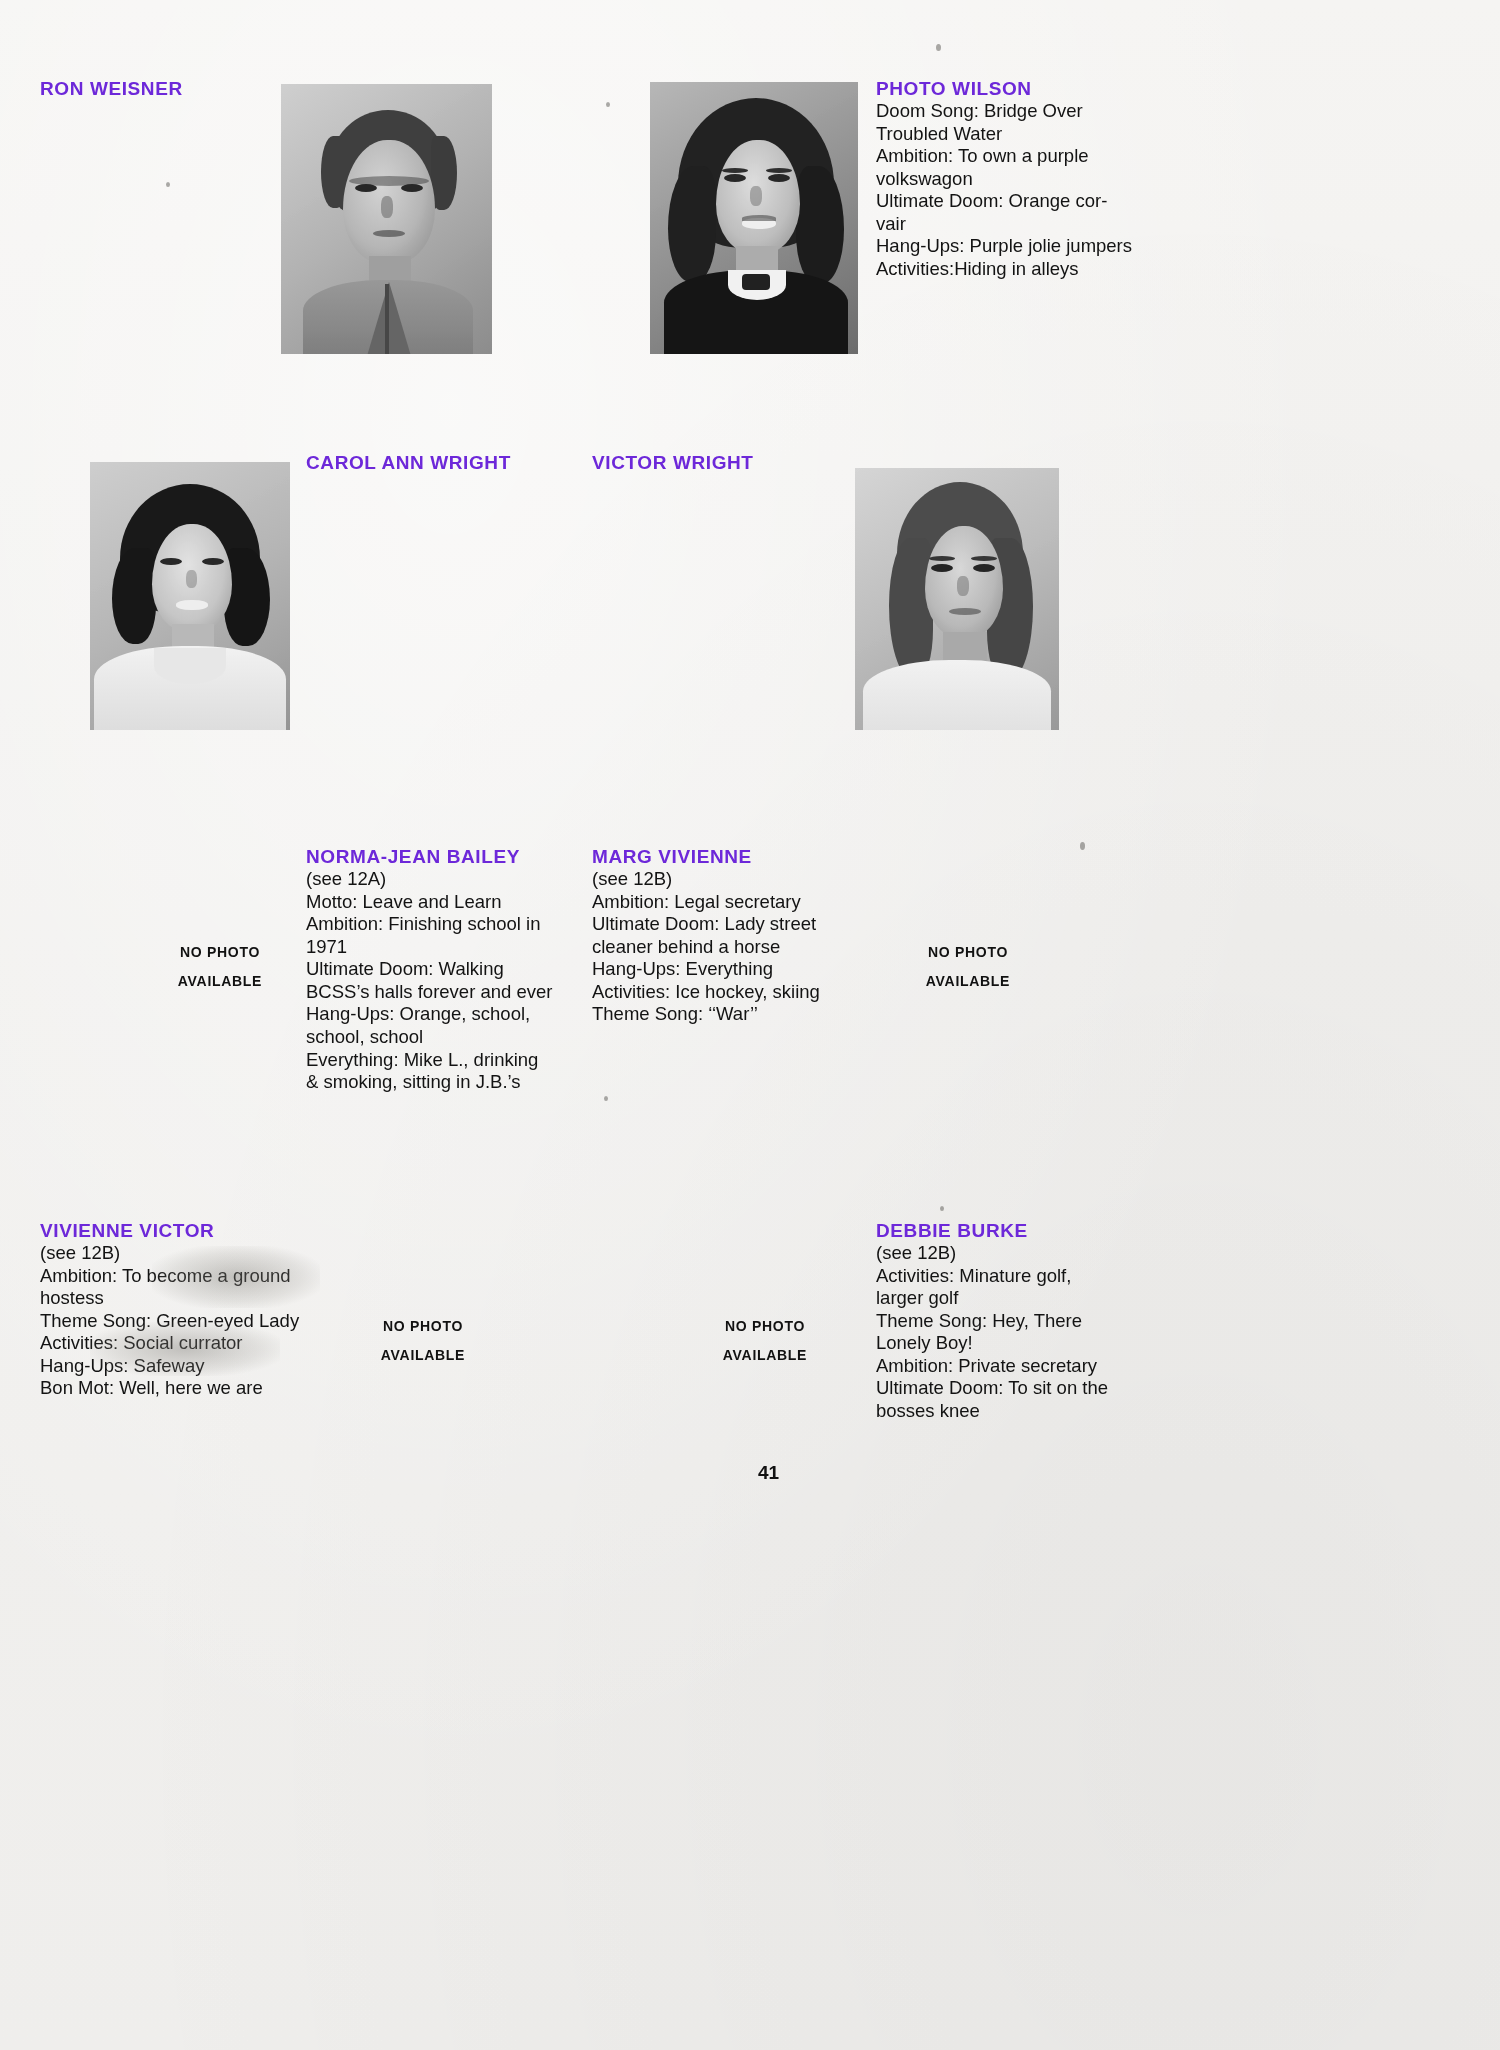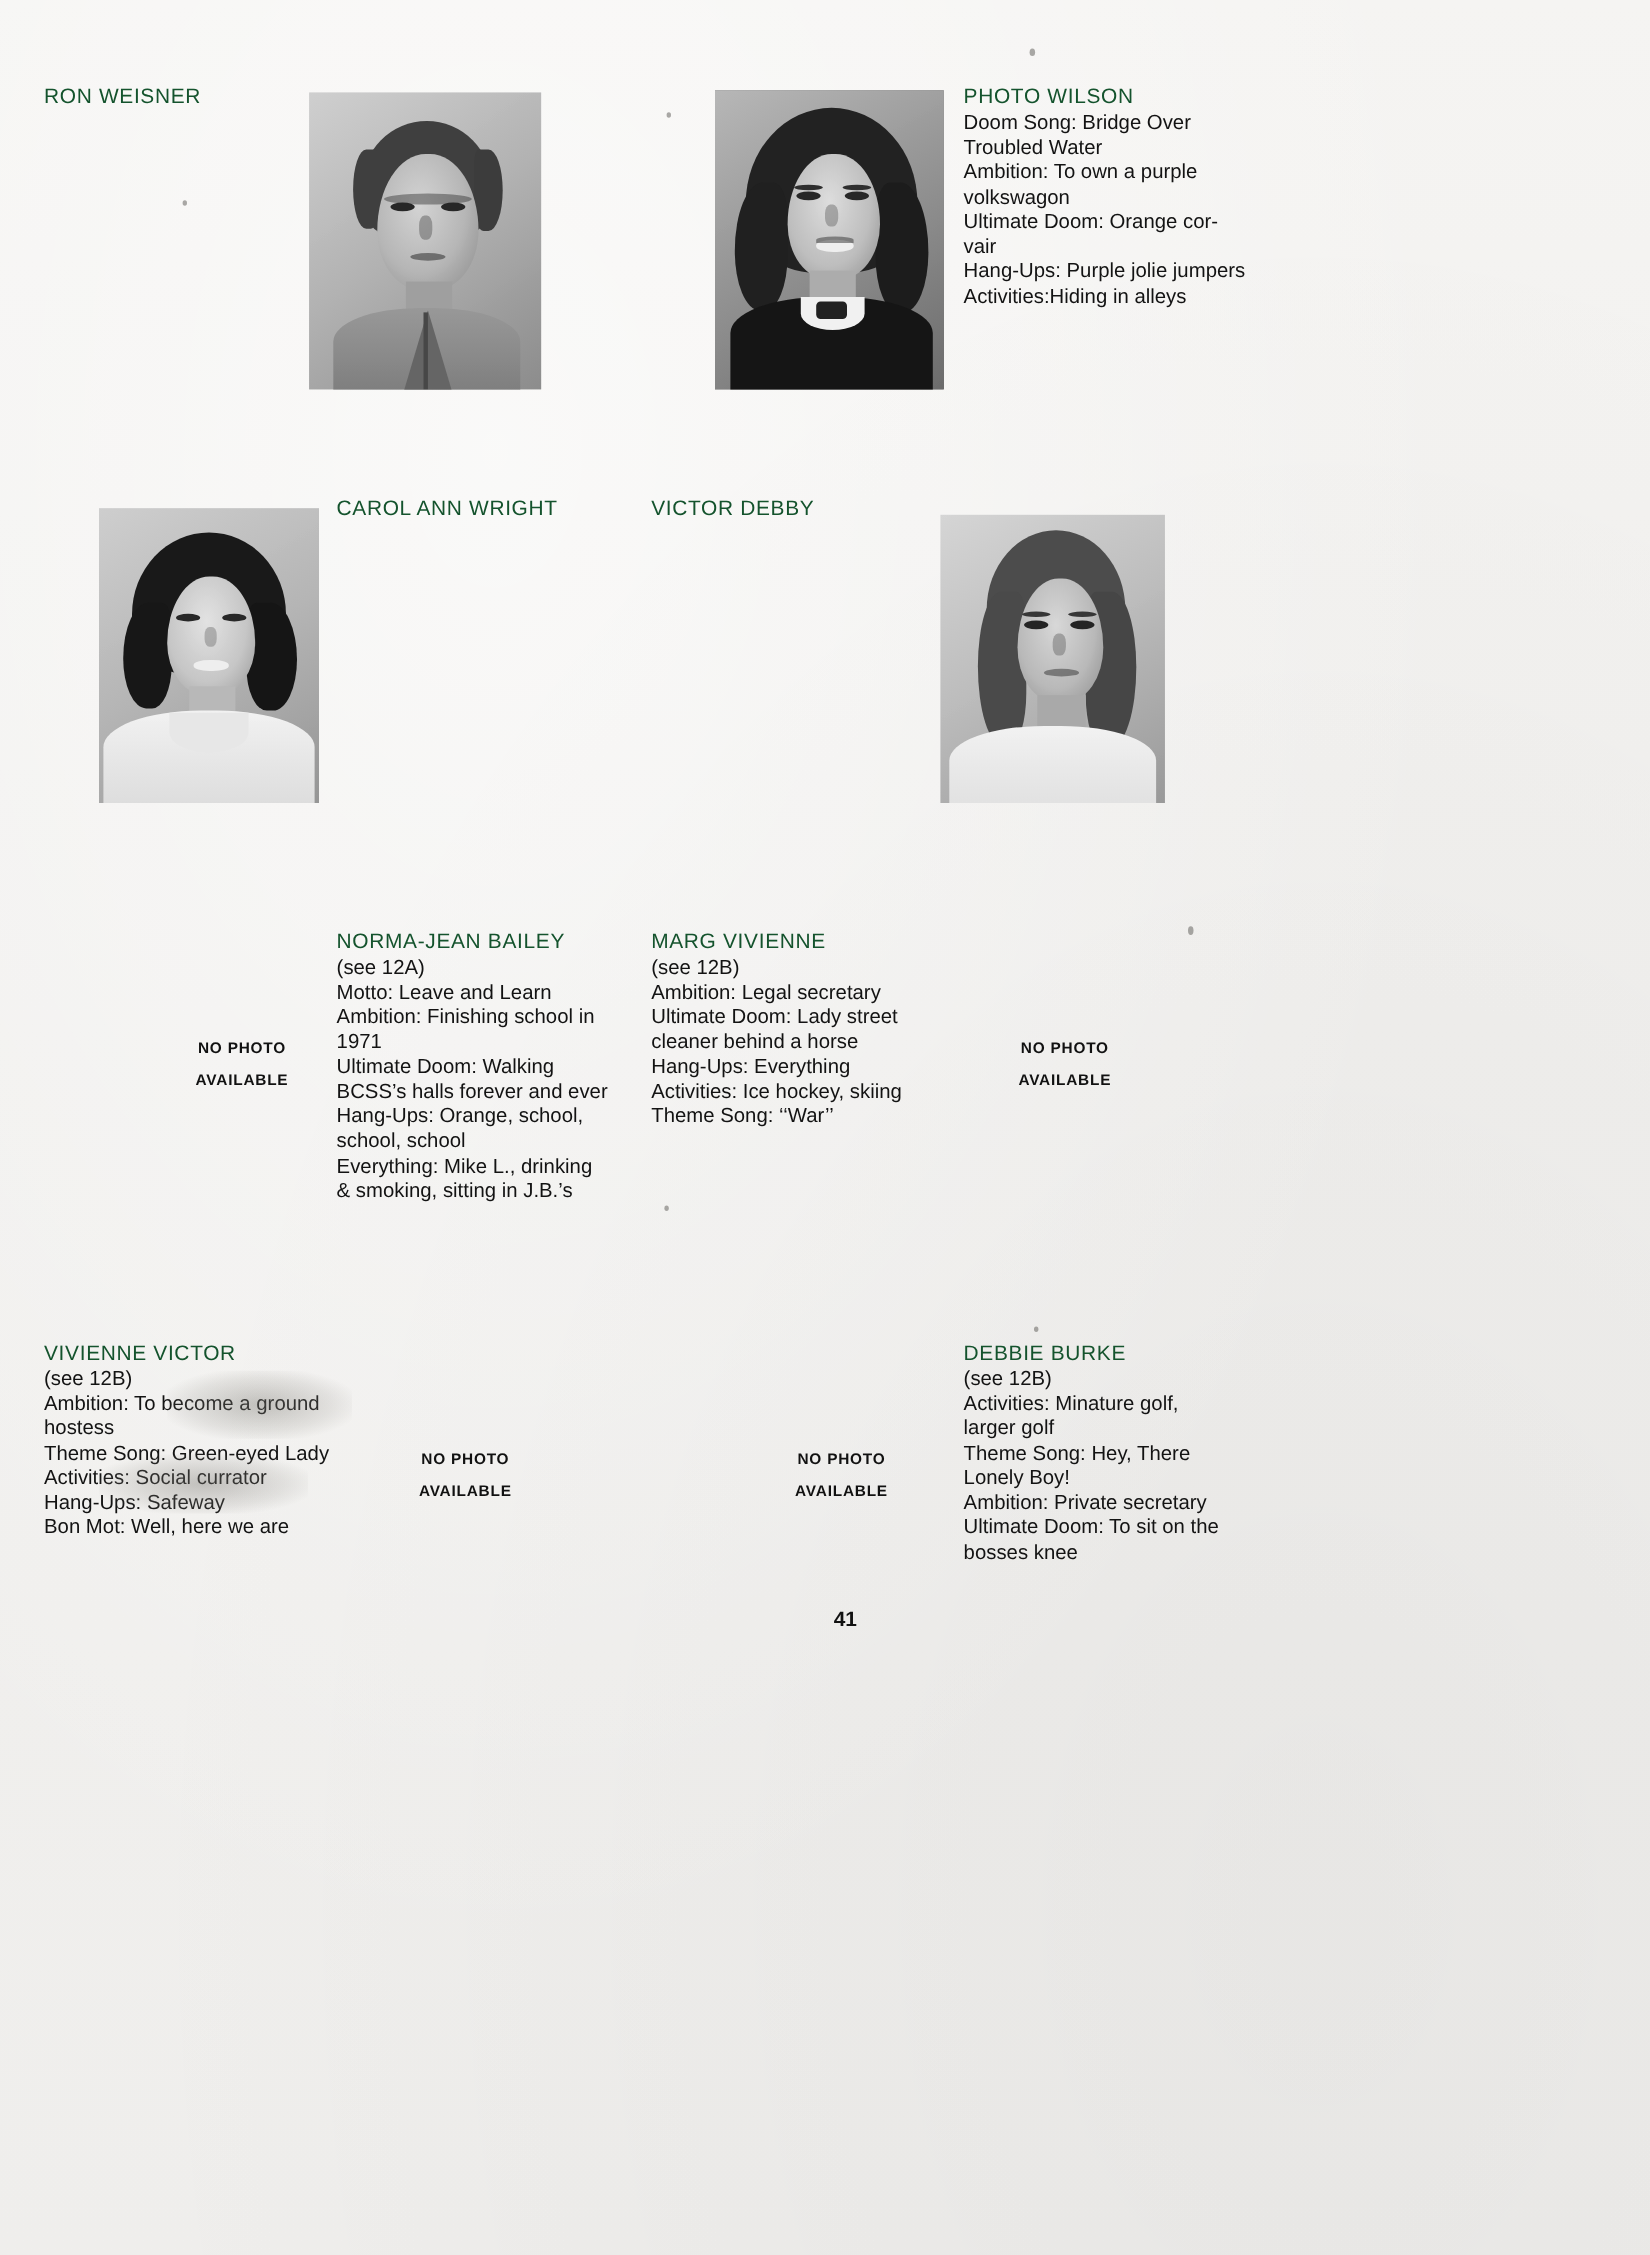--- a/index.html
+++ b/index.html
@@ -22,24 +22,24 @@
     position: absolute;
     inset: 0;
     background:
       radial-gradient(ellipse at 30% 20%, rgba(255,255,255,0.55) 0%, rgba(255,255,255,0) 60%),
       radial-gradient(ellipse at 80% 85%, rgba(0,0,0,0.035) 0%, rgba(0,0,0,0) 65%),
       linear-gradient(180deg, #f5f4f2 0%, #f1f0ee 45%, #efeeec 100%);
     pointer-events: none;
   }
 
   .name {
-    font-weight: normal;
+    font-weight: bold;
     font-size: 19px;
     letter-spacing: 0.6px;
-    color: #14532d;
+    color: #6d28d9;
     white-space: nowrap;
   }
   .entry {
     position: absolute;
     color: #111;
   }
   .entry .lines {
     font-size: 18.5px;
     line-height: 1.22;
     color: #131313;
@@ -200,21 +200,21 @@
       <div class="torso" style="left:4px; top:184px; width:192px; height:98px; background:linear-gradient(180deg,#efedea 0%, #d9d6d0 100%);"></div>
       <div class="shade" style="left:64px; top:186px; width:72px; height:36px; background:#e7e3dc; border-radius:0 0 60% 60%;"></div>
     </div>
   </div>
 
   <div class="entry" style="left:306px; top:452px;">
     <div class="name">CAROL ANN WRIGHT</div>
   </div>
 
   <div class="entry" style="left:592px; top:452px;">
-    <div class="name">VICTOR DEBBY</div>
+    <div class="name">VICTOR WRIGHT</div>
   </div>
 
   <div class="photo p-bg-light" style="left:855px; top:468px; width:204px; height:262px;">
     <div class="inner">
       <div class="shade" style="inset:0; background:linear-gradient(150deg,#d5d2cc 0%, #bbb8b2 50%, #9b9892 100%);"></div>
 
       <div class="hair" style="left:42px; top:14px; width:126px; height:126px; border-radius:56% 56% 40% 40% / 64% 64% 36% 36%; background:#5a4c3c;"></div>
       <div class="hair" style="left:34px; top:70px; width:44px; height:140px; border-radius:56% 24% 40% 60%; background:#574a3b;"></div>
       <div class="hair" style="left:132px; top:70px; width:46px; height:142px; border-radius:24% 56% 60% 40%; background:#53463a;"></div>
       <div class="face" style="left:70px; top:58px; width:78px; height:112px; background:radial-gradient(ellipse at 45% 38%, #ded3c5 0%, #c2b5a3 58%, #9a8c78 100%);"></div>

